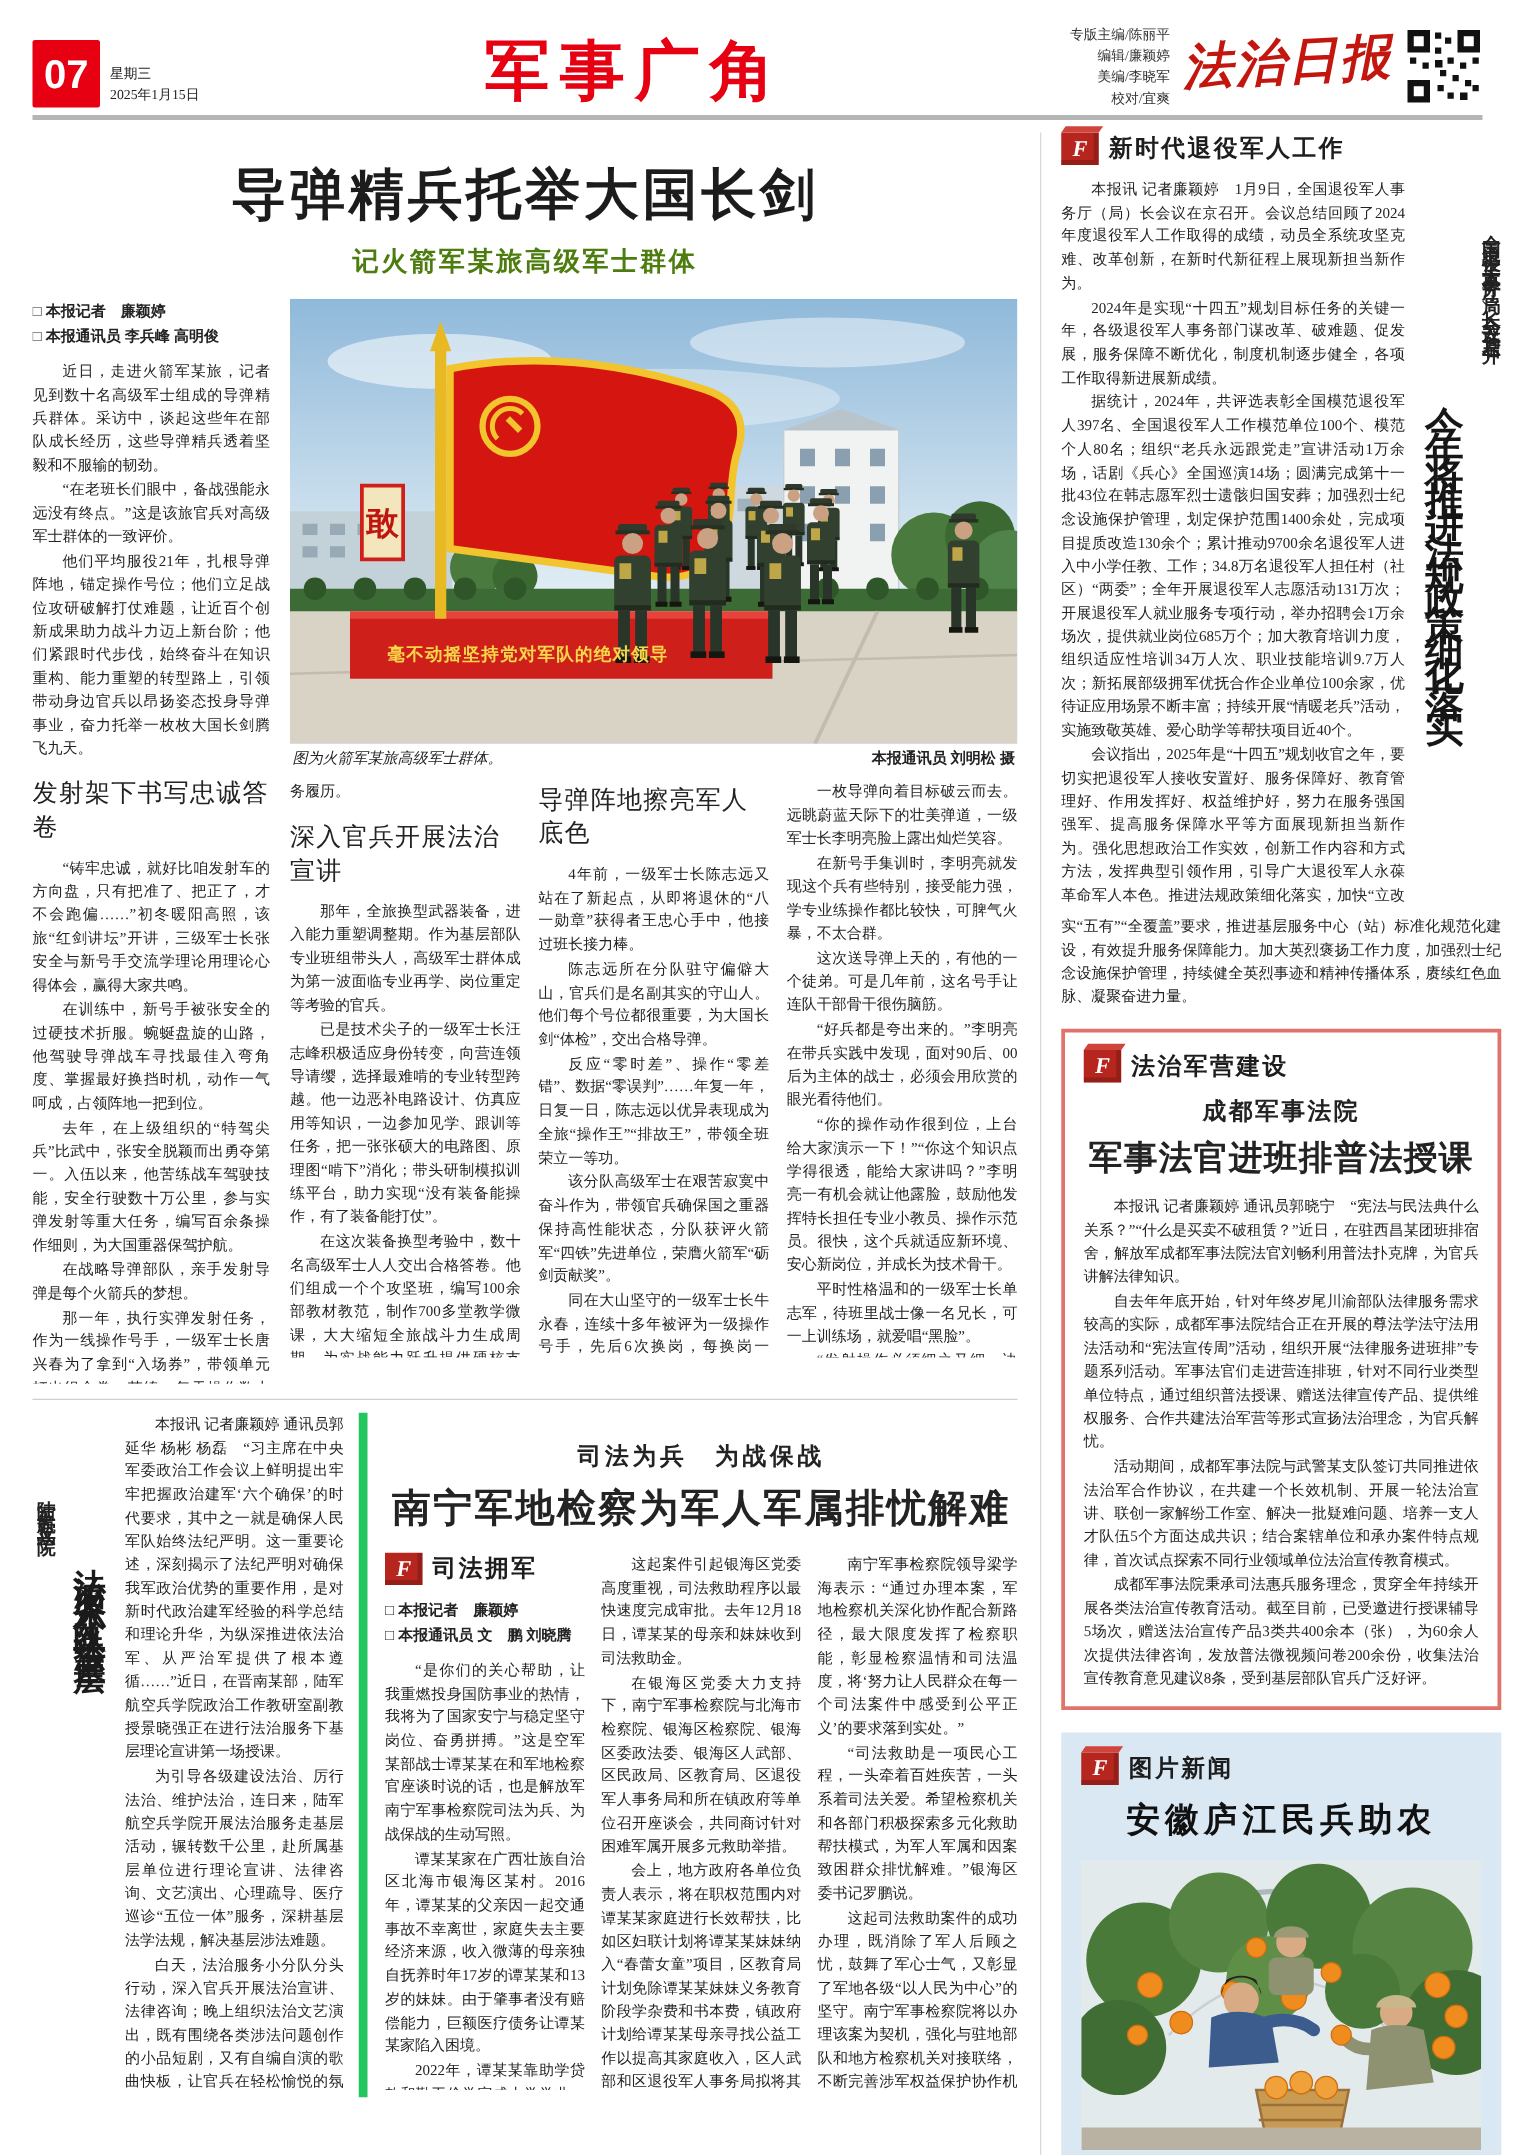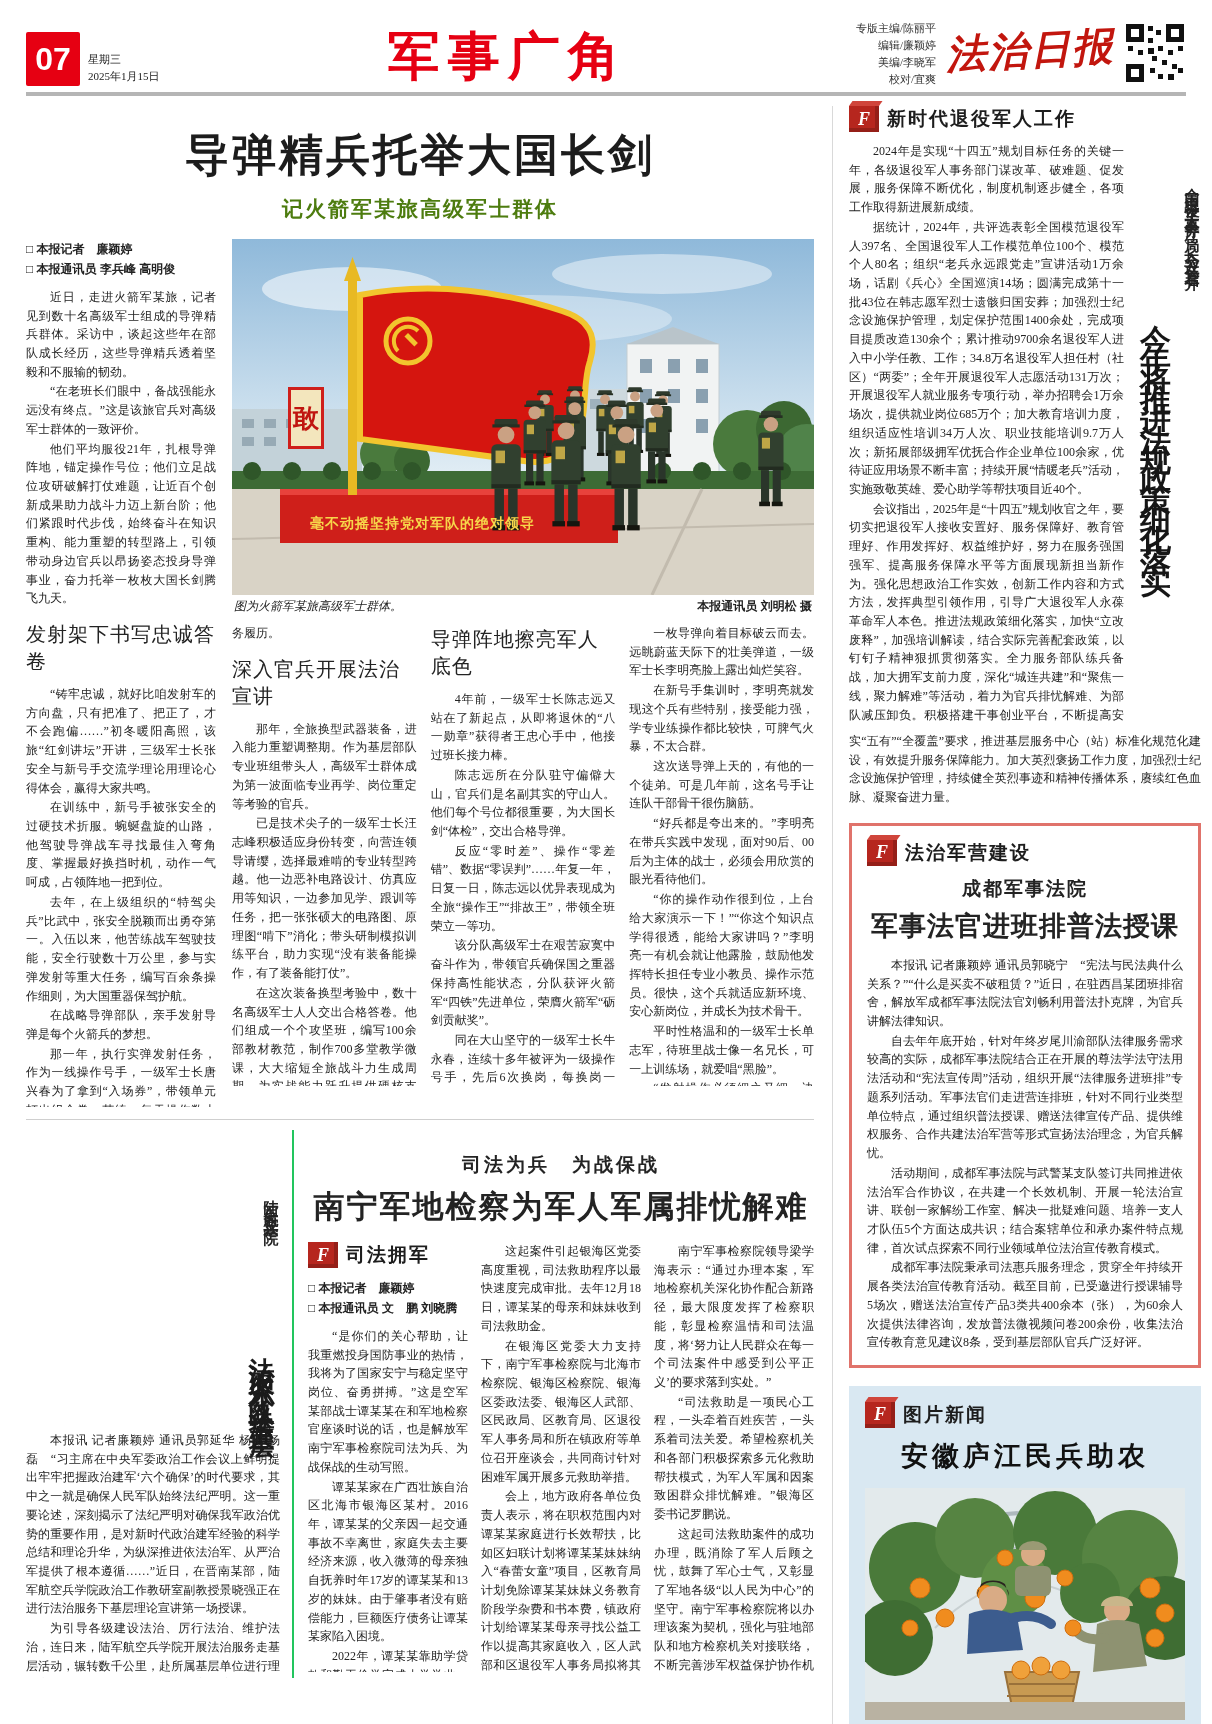--- a/index.html
+++ b/index.html
@@ -50,21 +50,21 @@
   .caption-row { display:flex; justify-content:space-between; font-size:12px; padding:3px 2px 9px 2px;
     font-style:italic; color:#222; }
   .caption-row .credit { font-style:normal; font-weight:bold; font-family:"Liberation Sans",sans-serif; }
   .cols3 { display:flex; gap:14px; height:462px; overflow:hidden; }
   .cols3 .c { flex:1; overflow:hidden; }
 
   .hr-light { border-top:1px solid #cfcfcf; margin:12px 0 10px 0; }
 
   
   .bottom-row { display:flex; gap:14px; height:548px; overflow:hidden; }
-  .aviation { width:268px; display:flex; gap:10px; border-right:2px solid #22c55e; padding-right:12px;flex-direction:column; }
+  .aviation { width:268px; display:flex; gap:10px; border-right:7px solid #22c55e; padding-right:12px; }
   .vk { writing-mode:vertical-rl; font-family:"Liberation Sans",sans-serif; font-size:15px;
     font-weight:700; letter-spacing:5px; margin-top:58px; color:#222; }
   .vh { writing-mode:vertical-rl; font-family:"Liberation Sans",sans-serif; font-size:26px;
     font-weight:800; letter-spacing:7px; margin-top:104px; color:#1b1b1b; }
   .av-body { flex:1; overflow:hidden; }
 
   .nanning { flex:1; overflow:hidden; }
   .kicker { text-align:center; font-family:"Liberation Sans",sans-serif; font-size:19px;
     font-weight:800; letter-spacing:3px; margin-top:22px; }
   .nan-h { text-align:center; font-family:"Liberation Sans",sans-serif; font-size:31px;
@@ -381,20 +381,21 @@
 
       <section>
         <div class="logo-row">
           <div class="cube">
               <span>F</span>
             </div>
           <div class="logo-text">新时代退役军人工作</div>
         </div>
         <div class="vet-row">
           <div class="vet-body">
+            <p>本报讯 记者廉颖婷　1月9日，全国退役军人事务厅（局）长会议在京召开。会议总结回顾了2024年度退役军人工作取得的成绩，动员全系统攻坚克难、改革创新，在新时代新征程上展现新担当新作为。</p>
             <p>2024年是实现“十四五”规划目标任务的关键一年，各级退役军人事务部门谋改革、破难题、促发展，服务保障不断优化，制度机制逐步健全，各项工作取得新进展新成绩。</p>
             <p>据统计，2024年，共评选表彰全国模范退役军人397名、全国退役军人工作模范单位100个、模范个人80名；组织“老兵永远跟党走”宣讲活动1万余场，话剧《兵心》全国巡演14场；圆满完成第十一批43位在韩志愿军烈士遗骸归国安葬；加强烈士纪念设施保护管理，划定保护范围1400余处，完成项目提质改造130余个；累计推动9700余名退役军人进入中小学任教、工作；34.8万名退役军人担任村（社区）“两委”；全年开展退役军人志愿活动131万次；开展退役军人就业服务专项行动，举办招聘会1万余场次，提供就业岗位685万个；加大教育培训力度，组织适应性培训34万人次、职业技能培训9.7万人次；新拓展部级拥军优抚合作企业单位100余家，优待证应用场景不断丰富；持续开展“情暖老兵”活动，实施致敬英雄、爱心助学等帮扶项目近40个。</p>
             <p>会议指出，2025年是“十四五”规划收官之年，要切实把退役军人接收安置好、服务保障好、教育管理好、作用发挥好、权益维护好，努力在服务强国强军、提高服务保障水平等方面展现新担当新作为。强化思想政治工作实效，创新工作内容和方式方法，发挥典型引领作用，引导广大退役军人永葆革命军人本色。推进法规政策细化落实，加快“立改废释”，加强培训解读，结合实际完善配套政策，以钉钉子精神狠抓贯彻落实。全力服务部队练兵备战，加大拥军支前力度，深化“城连共建”和“聚焦一线，聚力解难”等活动，着力为官兵排忧解难、为部队减压卸负。积极搭建干事创业平台，不断提高安置质量，大力扶持就业创业，引导推动广大退役军人踊跃投身中国式现代化建设，持续提升服务保障水平，加强抚恤优待工作，加大困难帮扶力度，加快建设上下贯通的信息平台，切实把退役军人服务保障好，着力夯实基层基础体系，落</p>
           </div>
           <div class="vet-heads">
             <div class="vh-big">今年将推进法规政策细化落实</div>
             <div class="vh-small">全国退役军人事务厅（局）长会议在京召开</div>
           </div>
         </div>
         <p class="vet-tail" style="text-indent:0;">实“五有”“全覆盖”要求，推进基层服务中心（站）标准化规范化建设，有效提升服务保障能力。加大英烈褒扬工作力度，加强烈士纪念设施保护管理，持续健全英烈事迹和精神传播体系，赓续红色血脉、凝聚奋进力量。</p>

